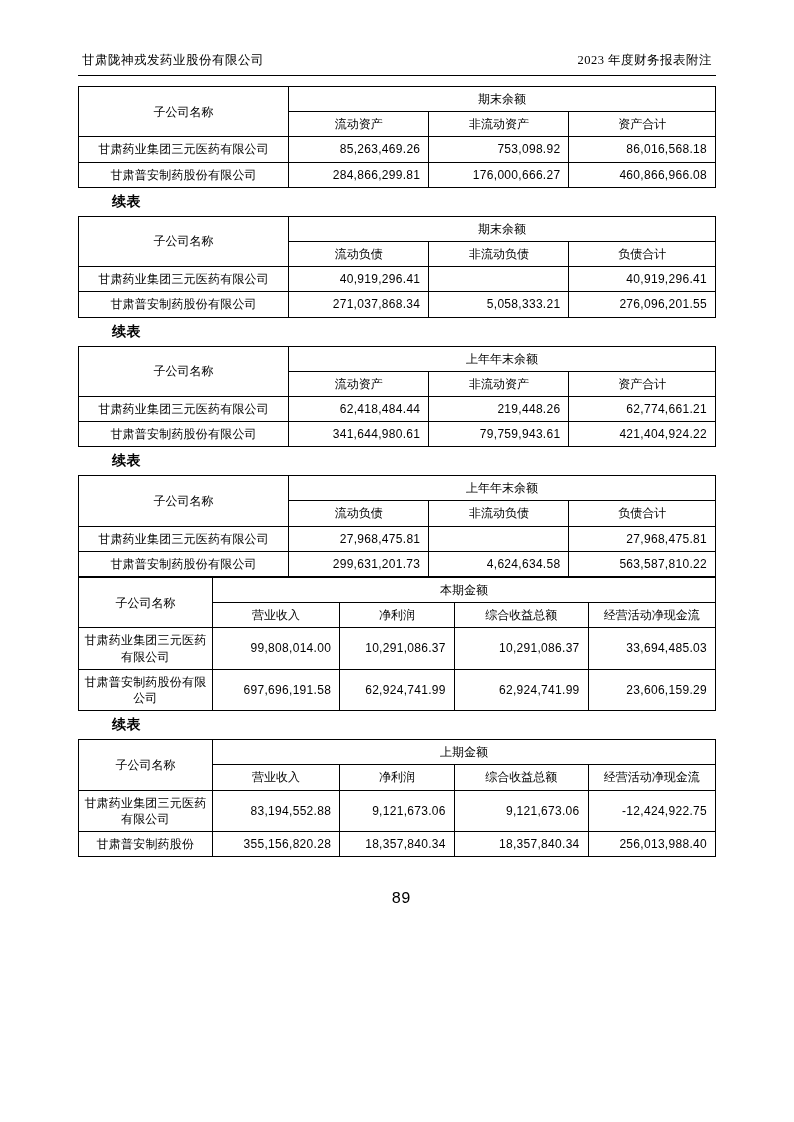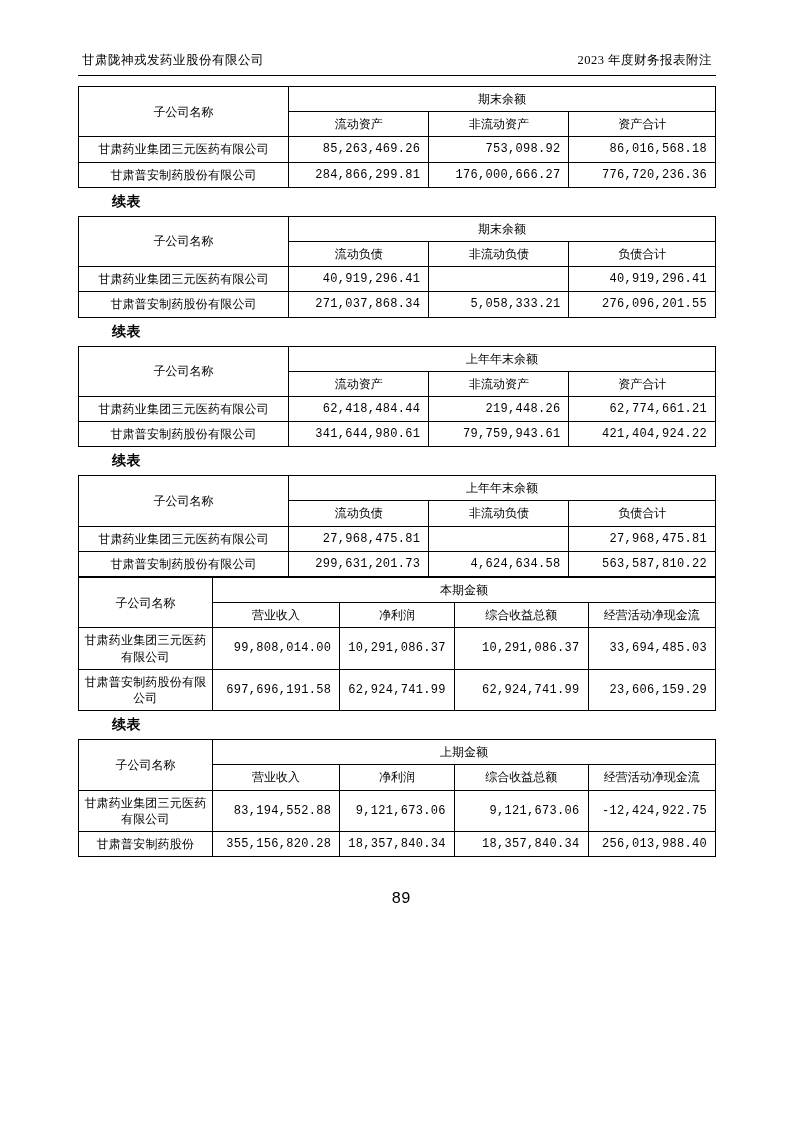--- a/index.html
+++ b/index.html
@@ -45,21 +45,21 @@
     border: 1px solid #000;
     padding: 4px 5px;
     text-align: center;
     vertical-align: middle;
     font-weight: normal;
     line-height: 1.35;
   }
   table.t td.num {
     text-align: right;
     padding-right: 8px;
-    font-family: Liberation Mono, monospace;
+    font-family: Liberation Sans, sans-serif;
     letter-spacing: 0.3px;
   }
   table.t td.name {
     text-align: center;
     letter-spacing: 0.2px;
     margin-left: 10px;
   }
   .cont {
     font-size: 14px;
     padding: 5px 0 5px 34px;
@@ -114,21 +114,21 @@
         <tr>
           <td class="name">甘肃药业集团三元医药有限公司</td>
           <td class="num">85,263,469.26</td>
           <td class="num">753,098.92</td>
           <td class="num">86,016,568.18</td>
         </tr>
         <tr>
           <td class="name">甘肃普安制药股份有限公司</td>
           <td class="num">284,866,299.81</td>
           <td class="num">176,000,666.27</td>
-          <td class="num">776,720,236.36</td>
+          <td class="num">460,866,966.08</td>
         </tr>
       </tbody>
     </table>
   </div>
 
   <div class="cont">续表</div>
 
   <div class="tbl-block">
     <table class="t">
       <colgroup>

